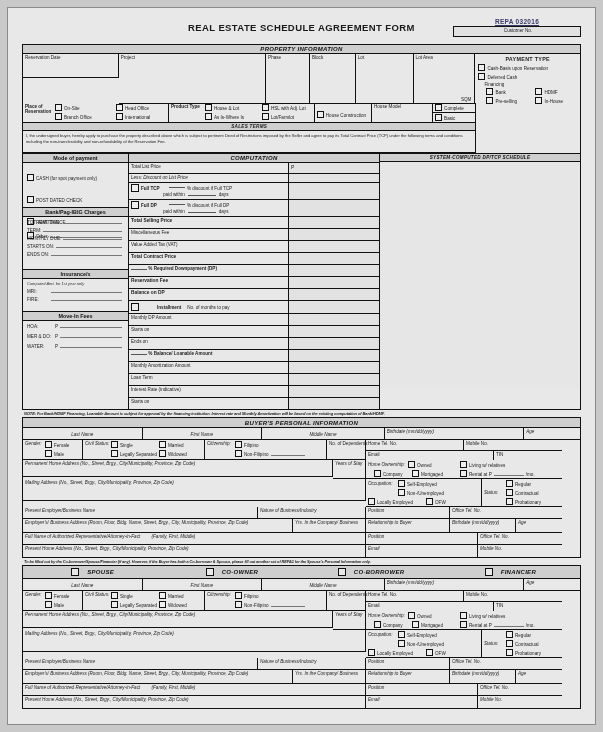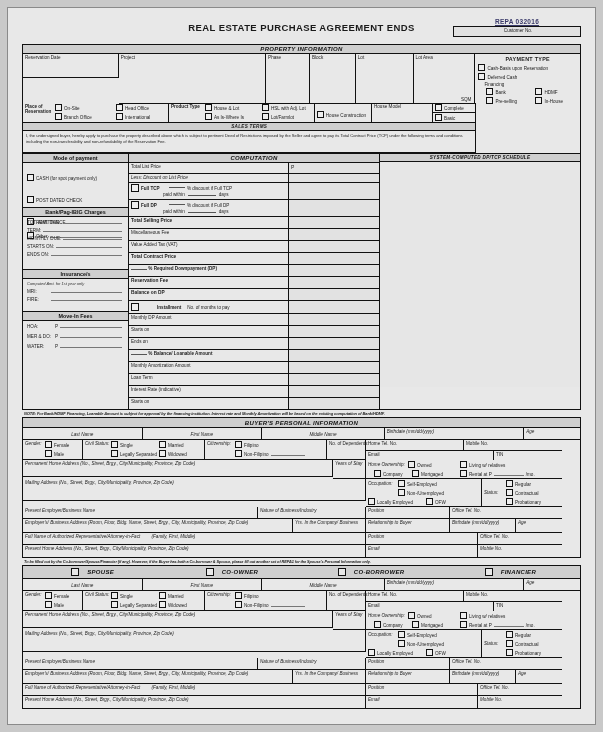--- a/index.html
+++ b/index.html
@@ -98,21 +98,21 @@
 
   .sub{font-size:4px;font-style:italic;color:#333;}
 </style>
 </head>
 <body>
 
 <div class="page">
 <div class="sheet">
 
   <div class="doc-head">
-    <div class="doc-title">REAL ESTATE PURCHASE AGREEMENT ENDS</div>
+    <div class="doc-title">REAL ESTATE SCHEDULE AGREEMENT FORM</div>
     <div class="formcode">
       <div class="code">REPA 032016</div>
       <div class="cust-box">Customer No.</div>
     </div>
   </div>
 
   <div class="frame">
     <div class="band">PROPERTY INFORMATION</div>
 
     <div class="row">

